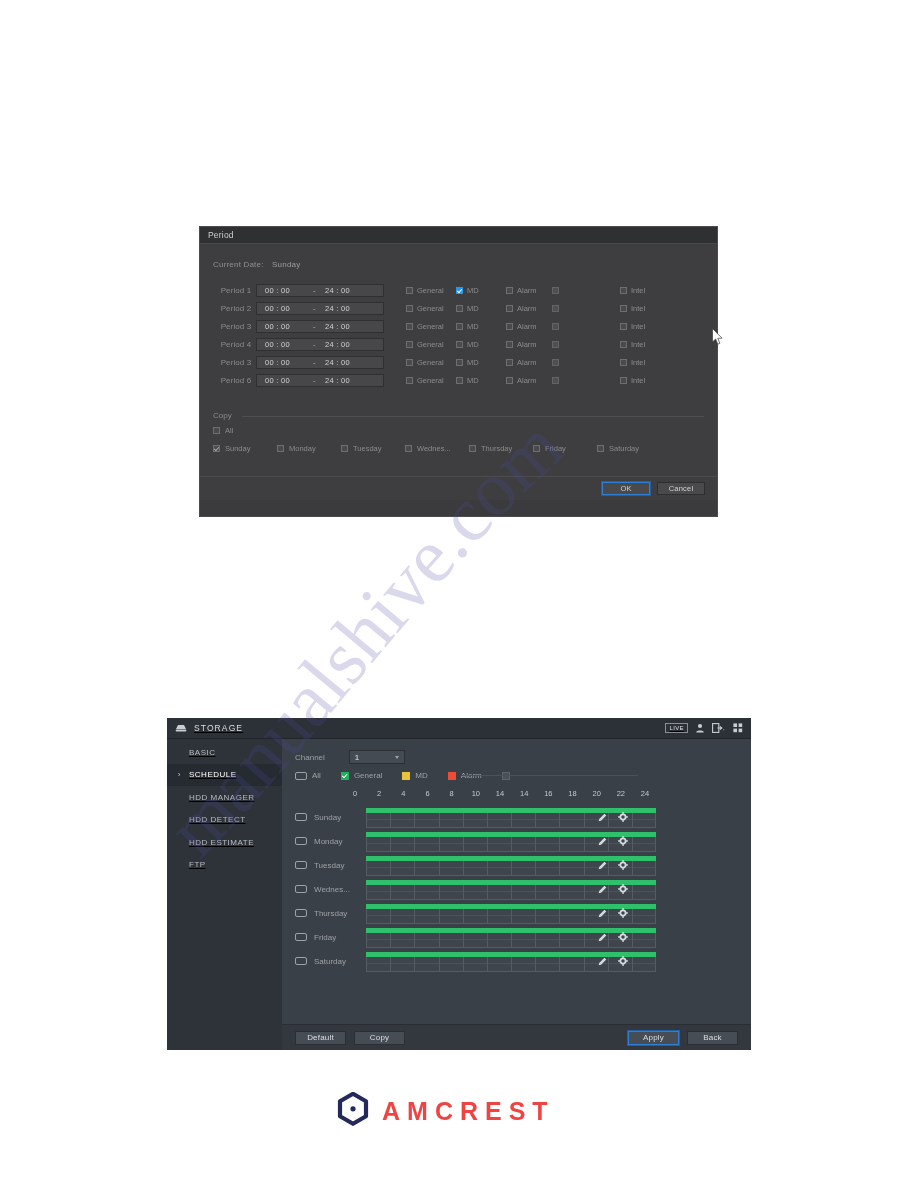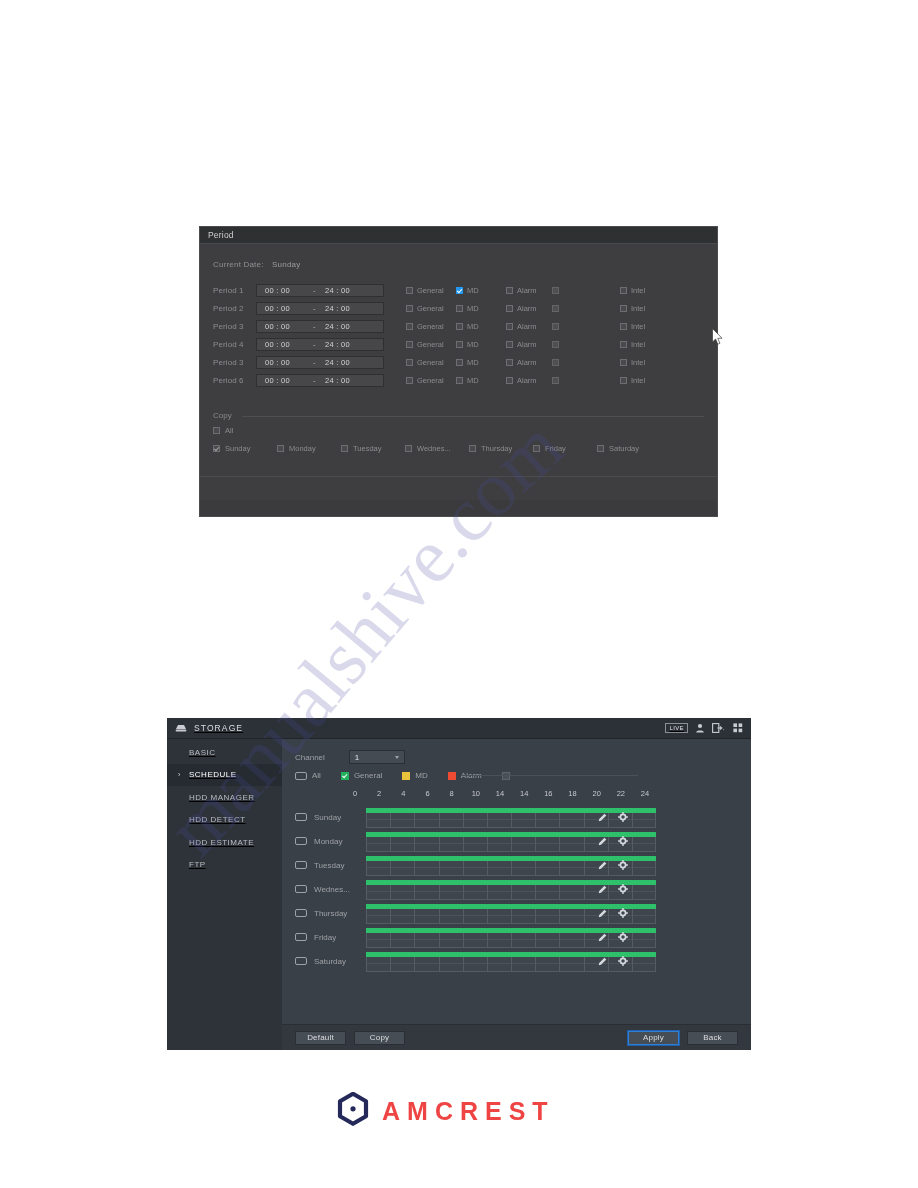--- a/index.html
+++ b/index.html
@@ -69,20 +69,21 @@
   }
   .pd-currentdate .cd-val { margin-left: 6px; color: #9b9c9f; }
 
   .period-row {
     position: absolute;
     left: 0;
     height: 17px;
     width: 100%;
     display: flex;
     align-items: center;
+    text-align: center;
   }
   .pr-label {
     position: absolute;
     left: 13px;
     font-size: 8px;
     color: #8b8c8f;
     width: 46px;
     letter-spacing: 0.1px;
   }
   .pr-timebox {
@@ -792,20 +793,24 @@
         <span>Friday</span>
       </span>
       <span class="pd-day">
         <span class="chk"></span>
         <span>Saturday</span>
       </span>
     </div>
 
     <div class="pd-divider"></div>
 
+    <div class="pd-footer">
+      <div class="pd-btn focused">OK</div>
+      <div class="pd-btn">Cancel</div>
+    </div>
 
   </div>
 </div>
 
 <div class="cursor-arrow">
   <svg width="12" height="18" viewBox="0 0 12 18" xmlns="http://www.w3.org/2000/svg">
     <path d="M0.5,0.5 L0.5,14 L3.6,11 L5.8,16.2 L7.9,15.3 L5.8,10.3 L10,10.2 Z" fill="#ffffff" stroke="#3a3a3a" stroke-width="0.7"></path>
   </svg>
 </div>
 

